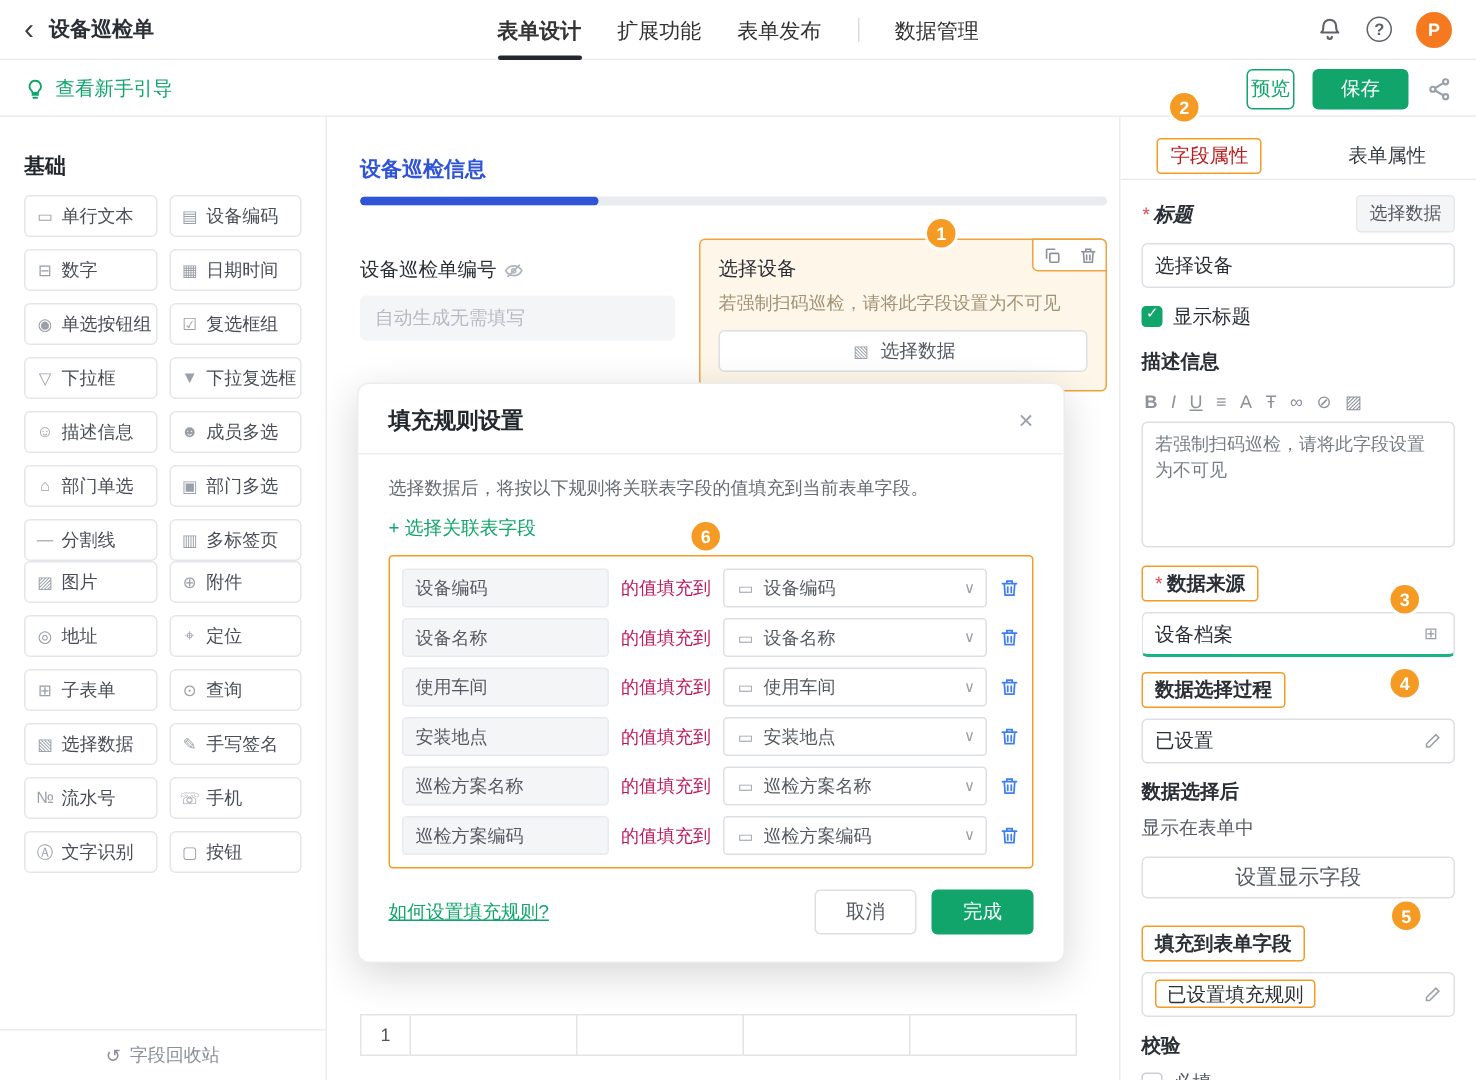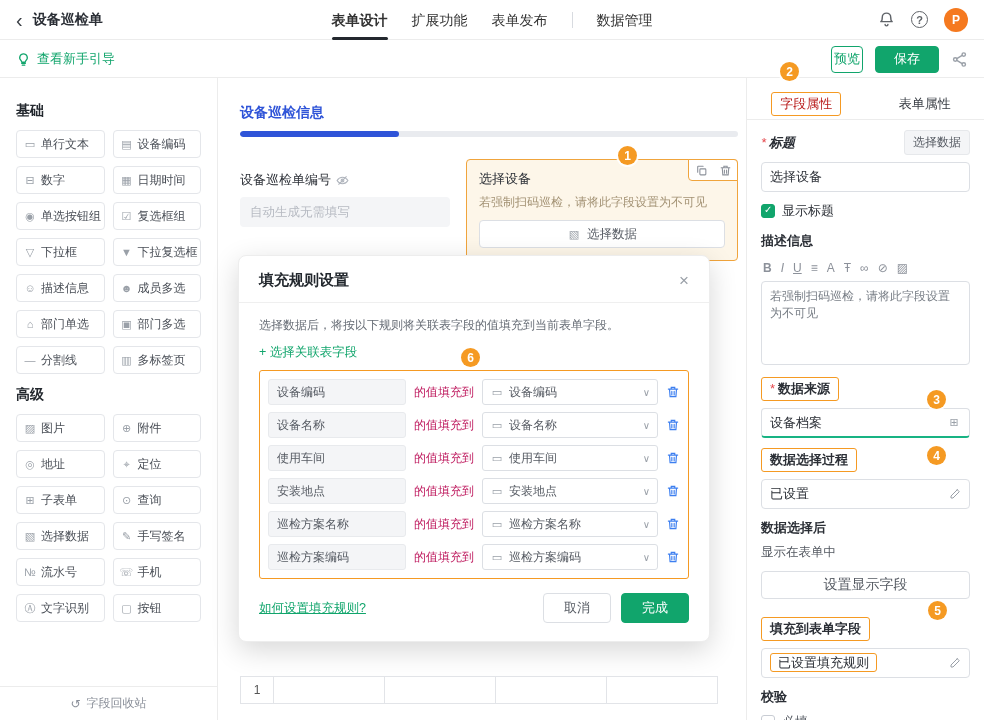--- a/index.html
+++ b/index.html
@@ -204,21 +204,20 @@
       <div class="palette-item">
           <span class="p-icon">―</span>
           <span>分割线</span>
         </div>
       <div class="palette-item">
           <span class="p-icon">▥</span>
           <span>多标签页</span>
         </div>
     </div>
 
-    <div class="section-title">高级</div>
     <div class="palette-grid">
       <div class="palette-item">
           <span class="p-icon">▨</span>
           <span>图片</span>
         </div>
       <div class="palette-item">
           <span class="p-icon">⊕</span>
           <span>附件</span>
         </div>
       <div class="palette-item">

